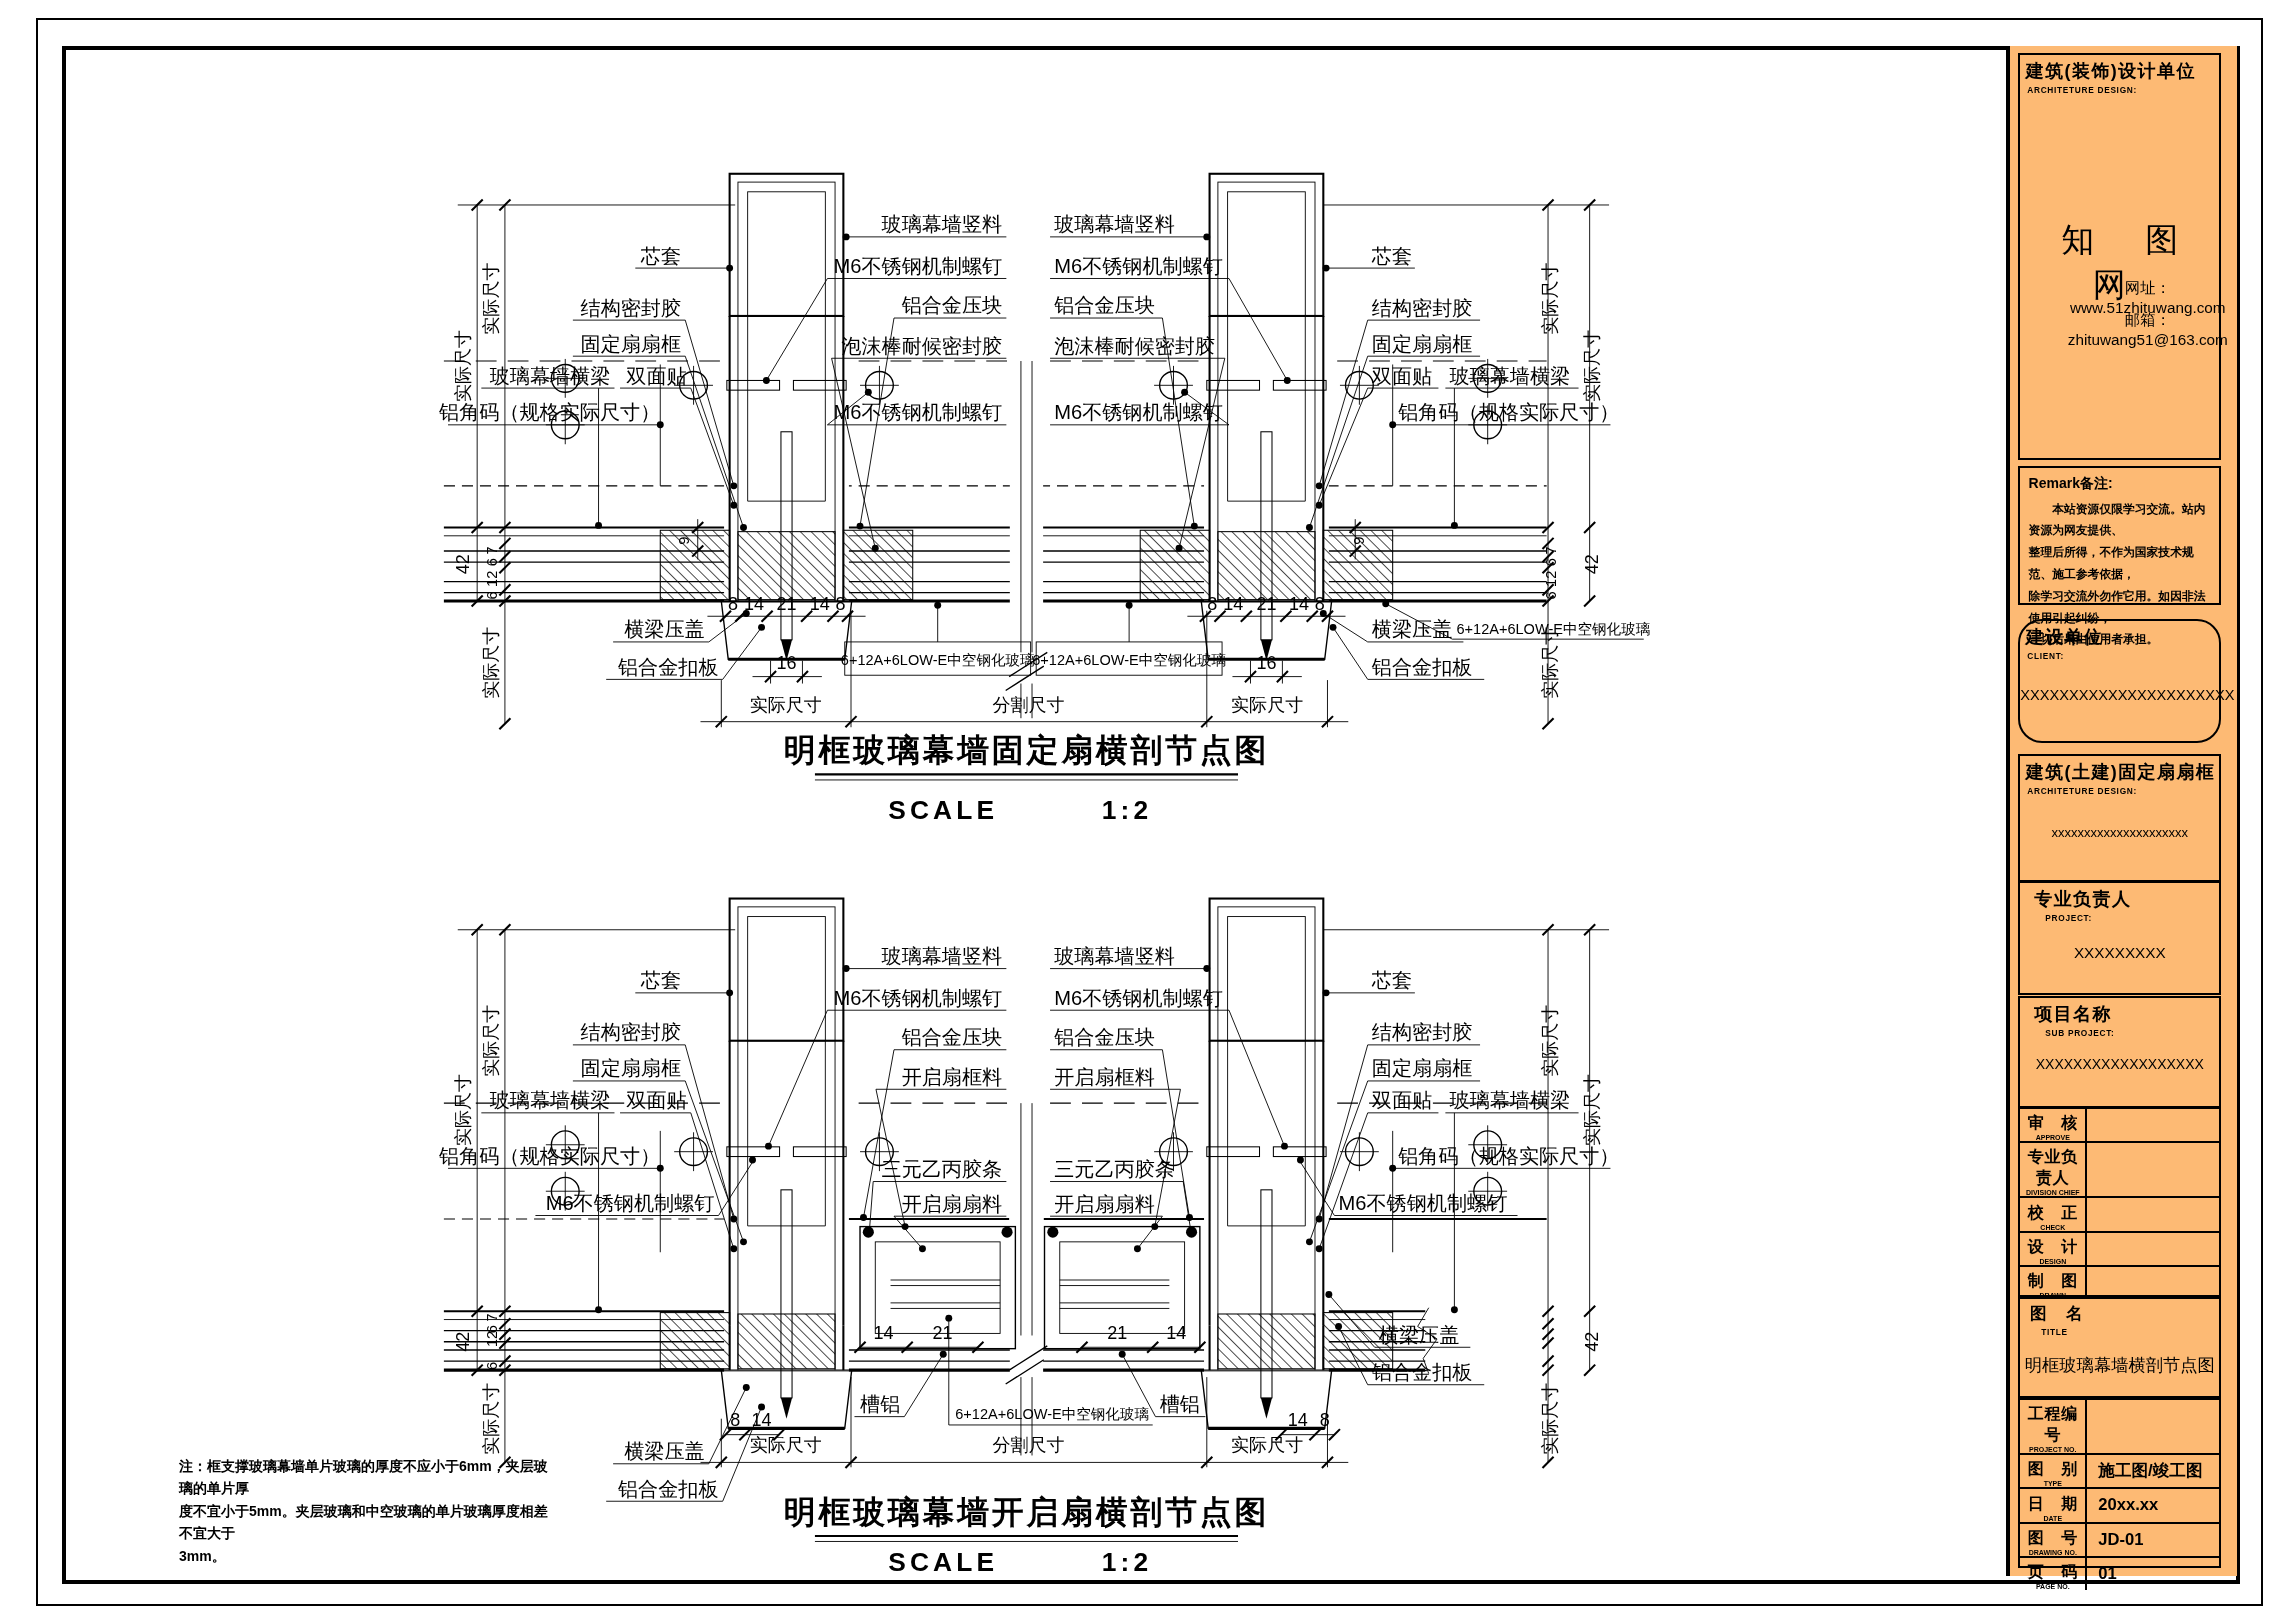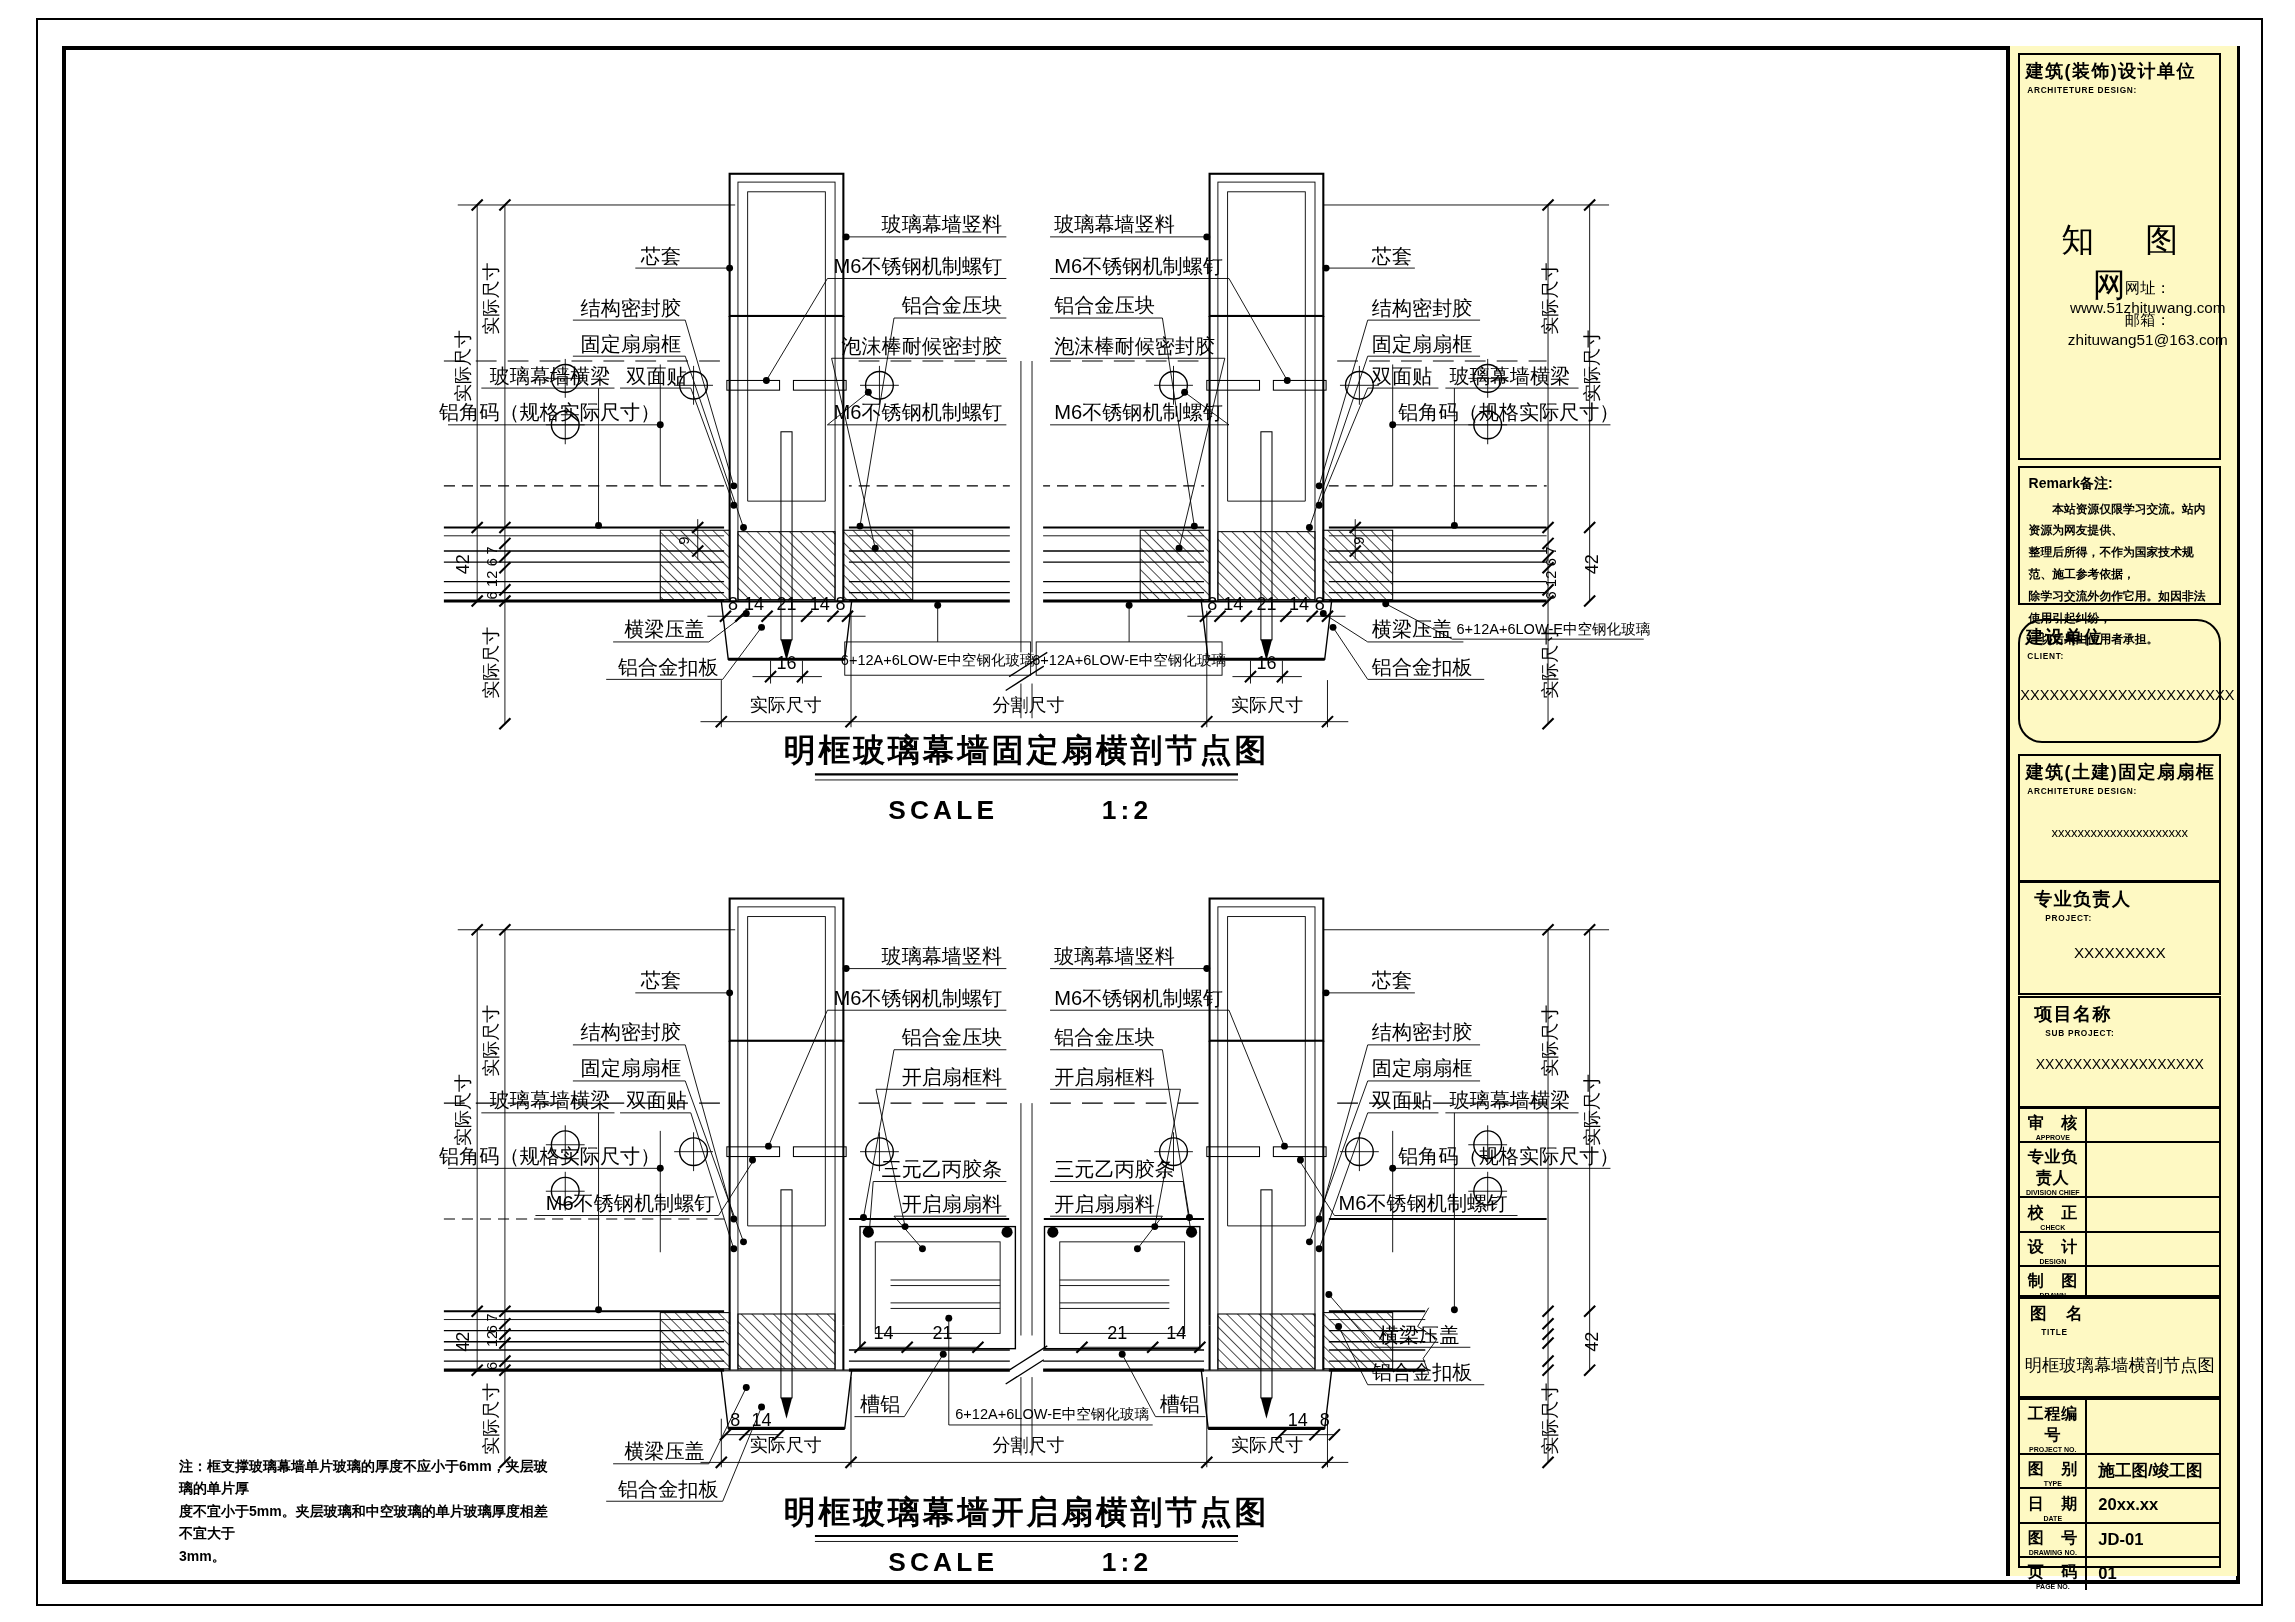--- a/index.html
+++ b/index.html
@@ -11,21 +11,21 @@
   svg line,svg rect,svg path,svg polyline,svg circle,svg polygon{stroke:#000;fill:none;}
   svg text{fill:#000;stroke:none;font-family:"Liberation Sans","DejaVu Sans",sans-serif;}
   .w1{stroke-width:1.3px;} .w2{stroke-width:2px;} .w3{stroke-width:3px;} .w4{stroke-width:4.5px;}
   .dash1{stroke-dasharray:30 16;stroke-width:1.5px;} .dash2{stroke-dasharray:16 10;stroke-width:1.5px;}
   .dot{fill:#000 !important;stroke:none !important;}
   .wh{fill:#fff !important;stroke:none !important;}
   .ht{fill:url(#hatch) !important;stroke:#000;stroke-width:1.5px;}
   .lbl{font-size:29px;} .dim{font-size:26px;} .sm{font-size:21px;} .glass{font-size:21px;}
   .ttl{font-size:46px;font-weight:bold;letter-spacing:4px;} .scl{font-size:38px;font-weight:bold;letter-spacing:6px;}
   
-  .tb{position:absolute;left:2006px;top:46px;width:227px;height:1530px;border-left:4.2px solid #000;background:#fef9c3;}
+  .tb{position:absolute;left:2006px;top:46px;width:227px;height:1530px;border-left:4.2px solid #000;background:#fdba74;}
   .tb-box{position:absolute;left:8.3px;width:203px;border:2.1px solid #000;box-sizing:border-box;}
   .tb-h-cn{font-size:18px;font-weight:bold;padding:4.2px 0 0 5.5px;letter-spacing:1.4px;}
   .tb-h-en{font-size:8.3px;font-weight:bold;padding:1.4px 0 0 7px;letter-spacing:0.7px;}
   .tb-center{position:absolute;width:100%;text-align:center;font-weight:normal;}
   .tb-logo{font-size:33px;letter-spacing:21px;text-indent:21px;}
   .tb-contact{font-size:15.3px;margin-left:28px;}
   .tb-grid{display:grid;grid-template-columns:67px 1fr;height:100%;}
   .tb-grid .cell{border-bottom:2.1px solid #000;box-sizing:border-box;}
   .tb-grid .lab{border-right:2.1px solid #000;text-align:center;padding-top:4.2px;}
   .tb-grid .lab .cn{font-size:16px;font-weight:bold;letter-spacing:0.7px;}

